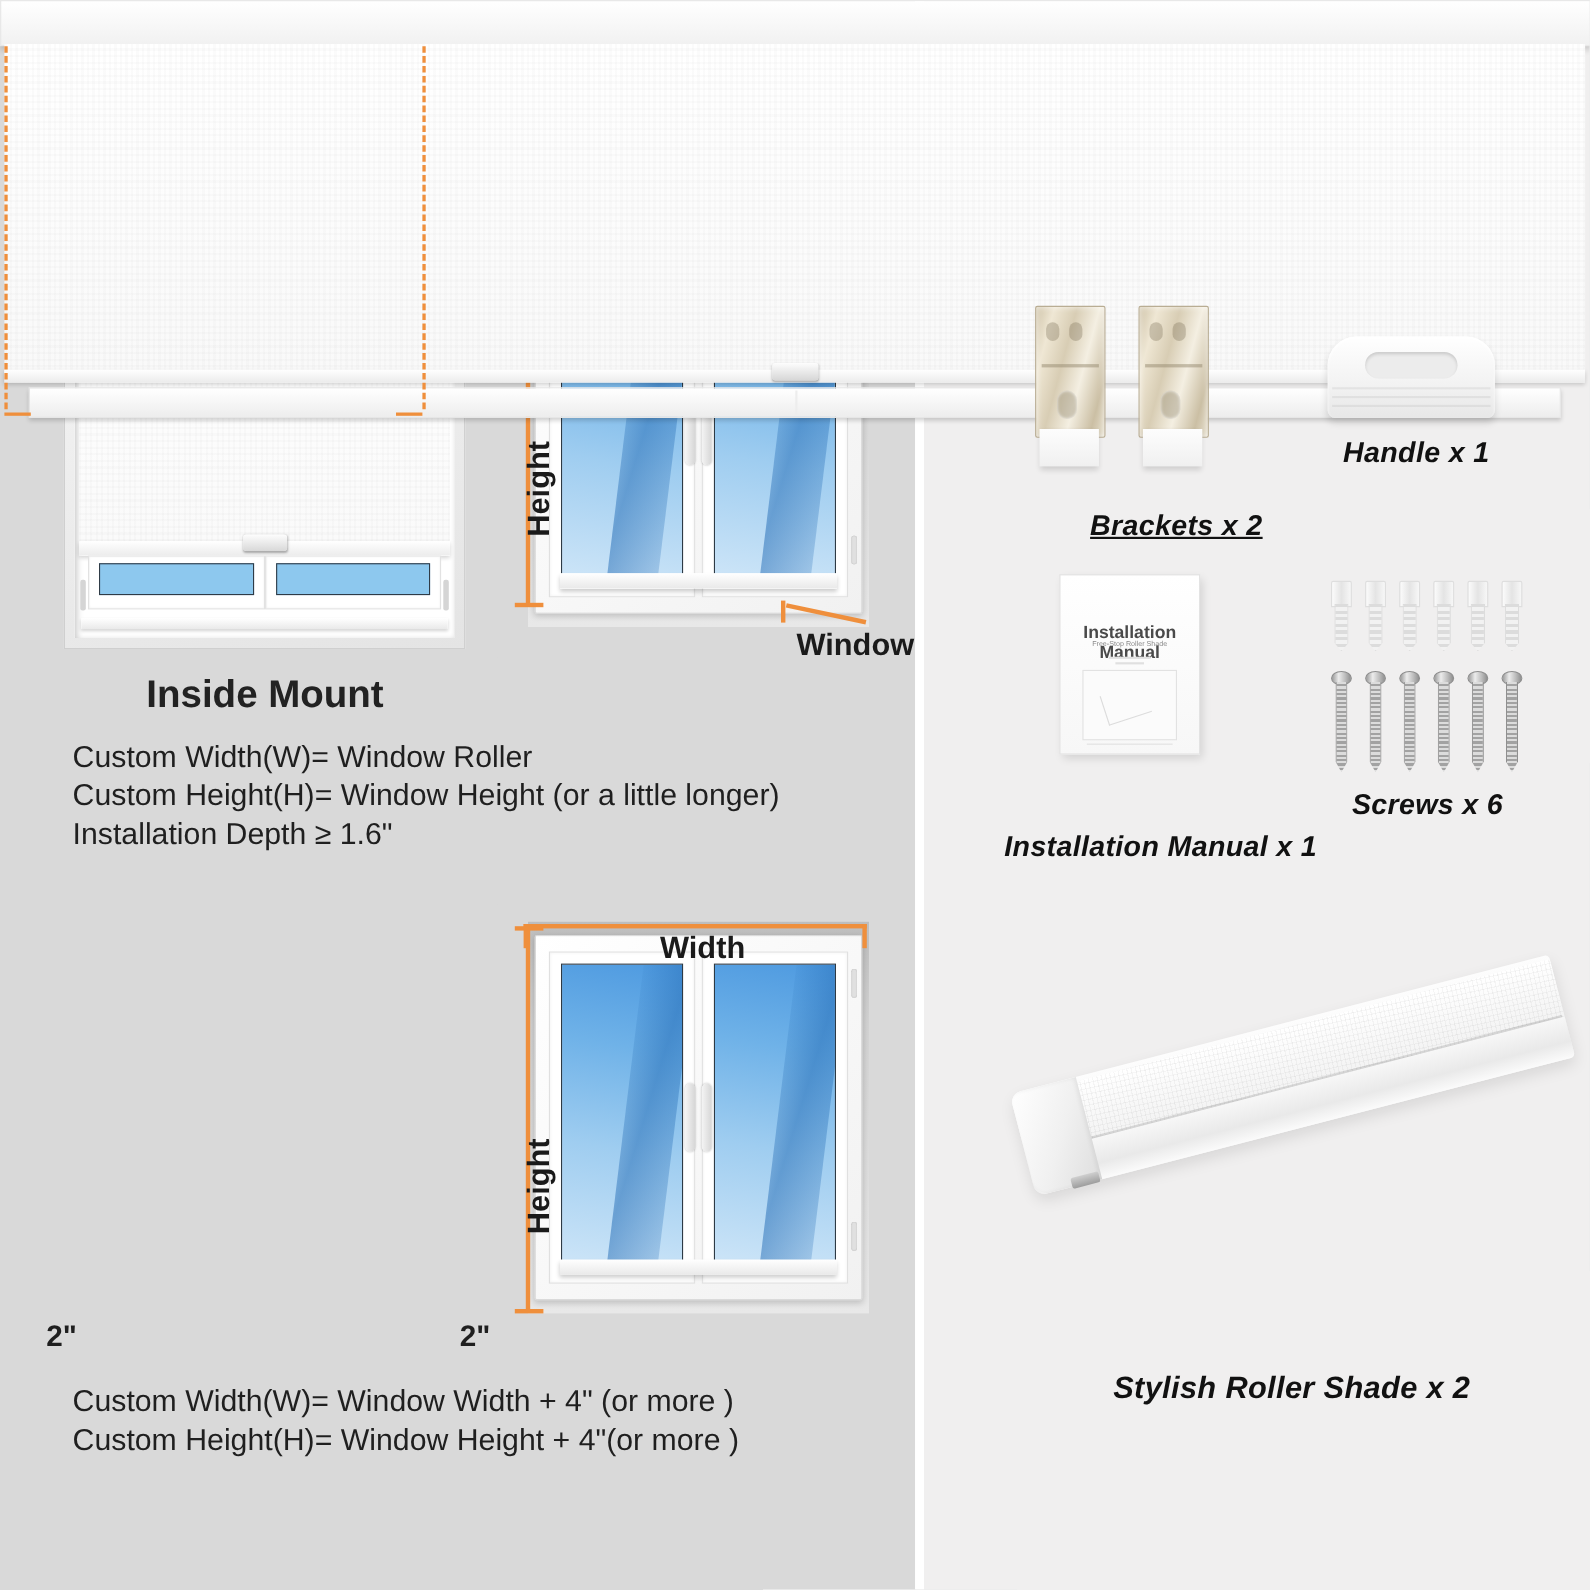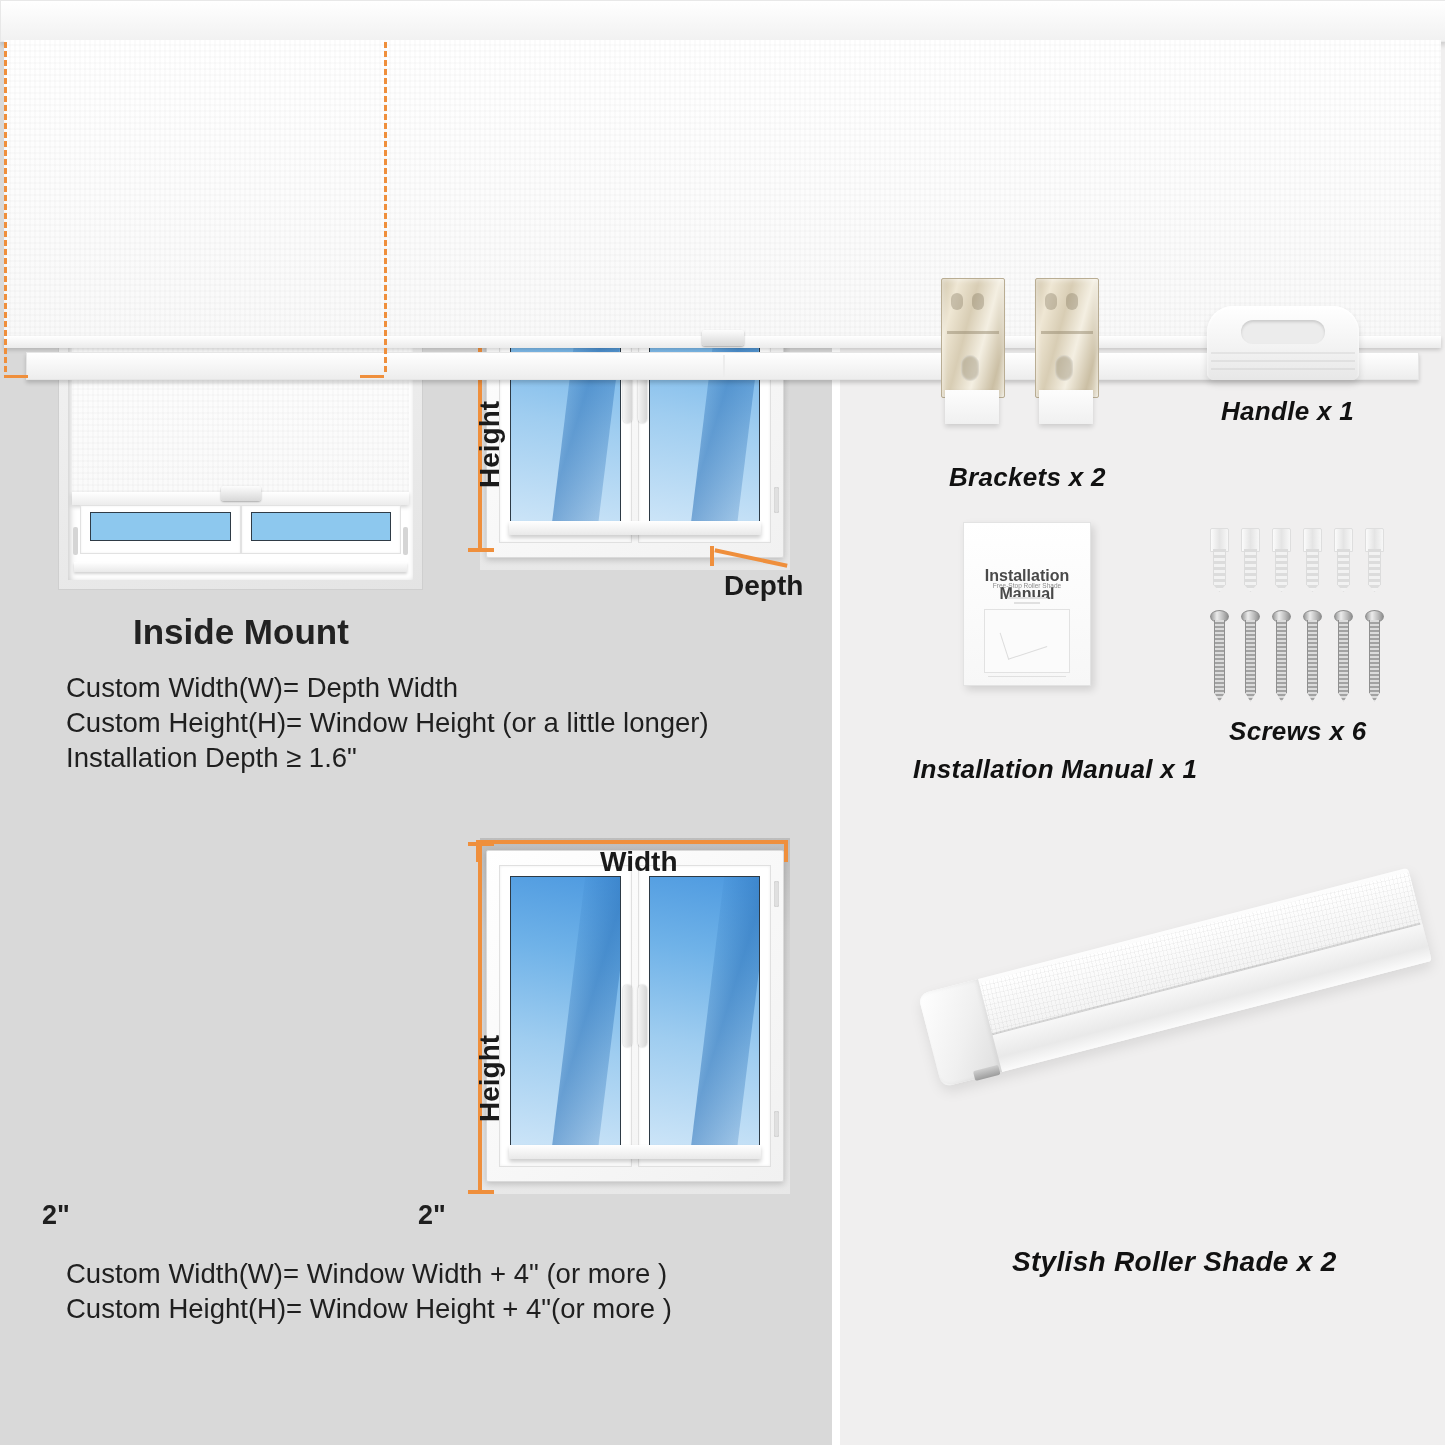--- a/index.html
+++ b/index.html
@@ -256,26 +256,26 @@
     <div class="mk-h" style="left:24px;top:18px;width:312px;"></div>
     <div class="mk-tick" style="left:24px;top:18px;width:4px;height:22px;"></div>
     <div class="mk-tick" style="left:332px;top:18px;width:4px;height:22px;"></div>
     <div class="mk-v" style="left:26px;top:22px;height:330px;"></div>
     <div class="mk-tick" style="left:16px;top:350px;width:26px;height:4px;"></div>
     <div class="mk-tick" style="left:16px;top:20px;width:26px;height:4px;"></div>
     <div class="mk-h" style="left:262px;top:358px;width:74px;transform:rotate(12deg);"></div>
     <div class="mk-tick" style="left:258px;top:348px;width:4px;height:20px;"></div>
     <div class="dim-label" style="left:148px;top:24px;">Width</div>
     <div class="dim-label vert" style="left:22px;top:290px;">Height</div>
-    <div class="dim-label" style="left:272px;top:372px;">Depth</div>
+    <div class="dim-label" style="left:272px;top:372px;">Window</div>
   </div>
 
   <div class="mount-title" style="left:133px;top:612px;">Inside Mount</div>
   <div class="mount-lines" style="left:66px;top:670px;">
-    <div>Custom Width(W)= Depth Width</div>
+    <div>Custom Width(W)= Window Roller</div>
     <div>Custom Height(H)= Window Height (or a little longer)</div>
     <div>Installation Depth ≥ 1.6"</div>
   </div>
 
   <div id="outside-illus">
     <div class="om-cassette"></div>
     <div class="om-fabric"></div>
     <div class="om-rail"></div>
     <div class="om-tab"></div>
     <div class="om-sill"></div>
@@ -328,21 +328,21 @@
       </div>
       <div class="tab"></div>
   </div>
   <div class="bracket" style="left:1035px;top:278px;">
     <div class="metal">
         <div class="rib"></div>
         <div class="slot"></div>
       </div>
       <div class="tab"></div>
   </div>
-  <div class="pkg-label" style="left:949px;top:462px;">Brackets x 2</div>
+  <div class="pkg-label" style="left:991px;top:462px;text-decoration:underline;">Brackets x 2</div>
 
   <div class="handle-part" style="left:1207px;top:306px;">
     <div class="slotcut"></div>
     <div class="ridge" style="top:46px;"></div>
     <div class="ridge" style="top:54px;"></div>
     <div class="ridge" style="top:62px;"></div>
   </div>
   <div class="pkg-label" style="left:1221px;top:396px;">Handle x 1</div>
 
   <div class="manual" style="left:963px;top:522px;">

